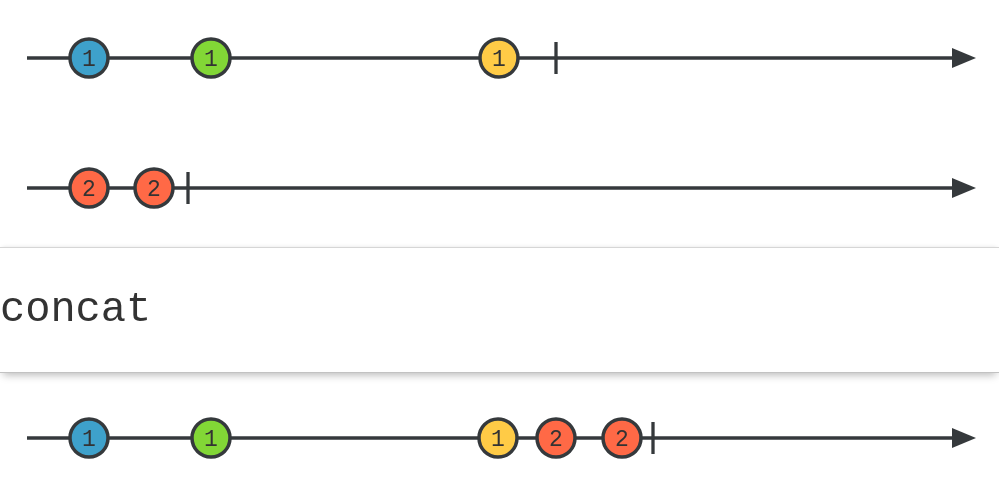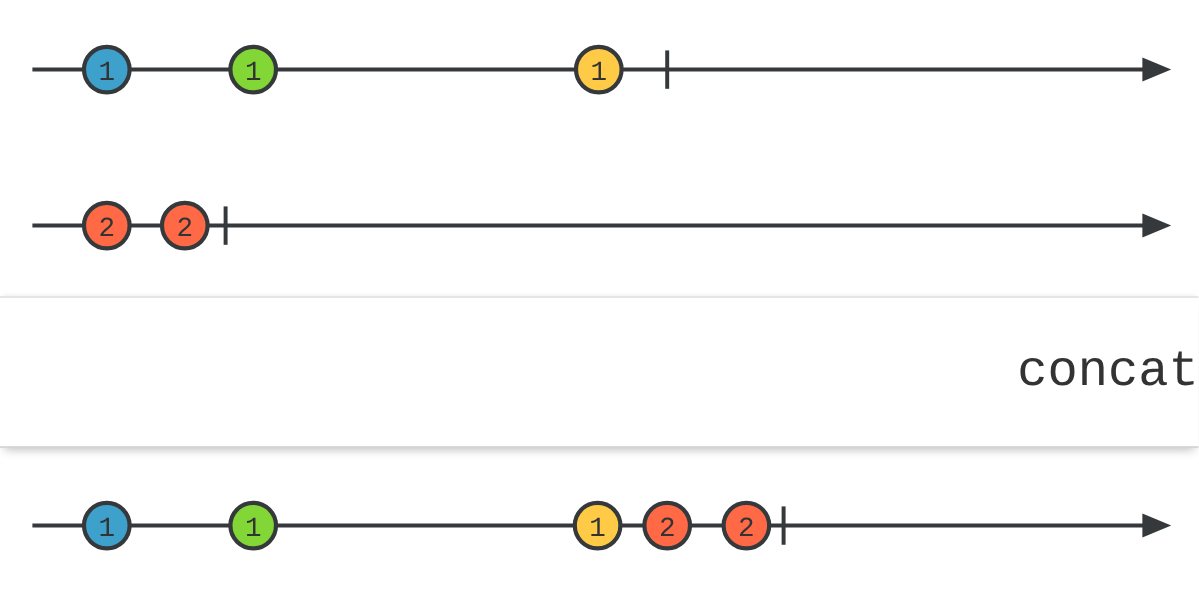--- a/index.html
+++ b/index.html
@@ -21,21 +21,21 @@
     top: 247px;
     width: 100%;
     height: 126px;
     box-sizing: border-box;
     background: #ffffff;
     border-top: 1px solid #d6d6d6;
     border-bottom: 1px solid #c2c2c2;
     box-shadow: 0 5px 8px -3px rgba(0,0,0,0.28), 0 -2px 4px -2px rgba(0,0,0,0.10);
     display: flex;
     align-items: center;
-    justify-content: flex-end;
+    justify-content: flex-start;
     z-index: 2;
   }
   .operator-label {
     font-size: 42px;
     font-weight: 400;
     color: #333333;
     user-select: none;
   }
   .streams {
     position: absolute;

